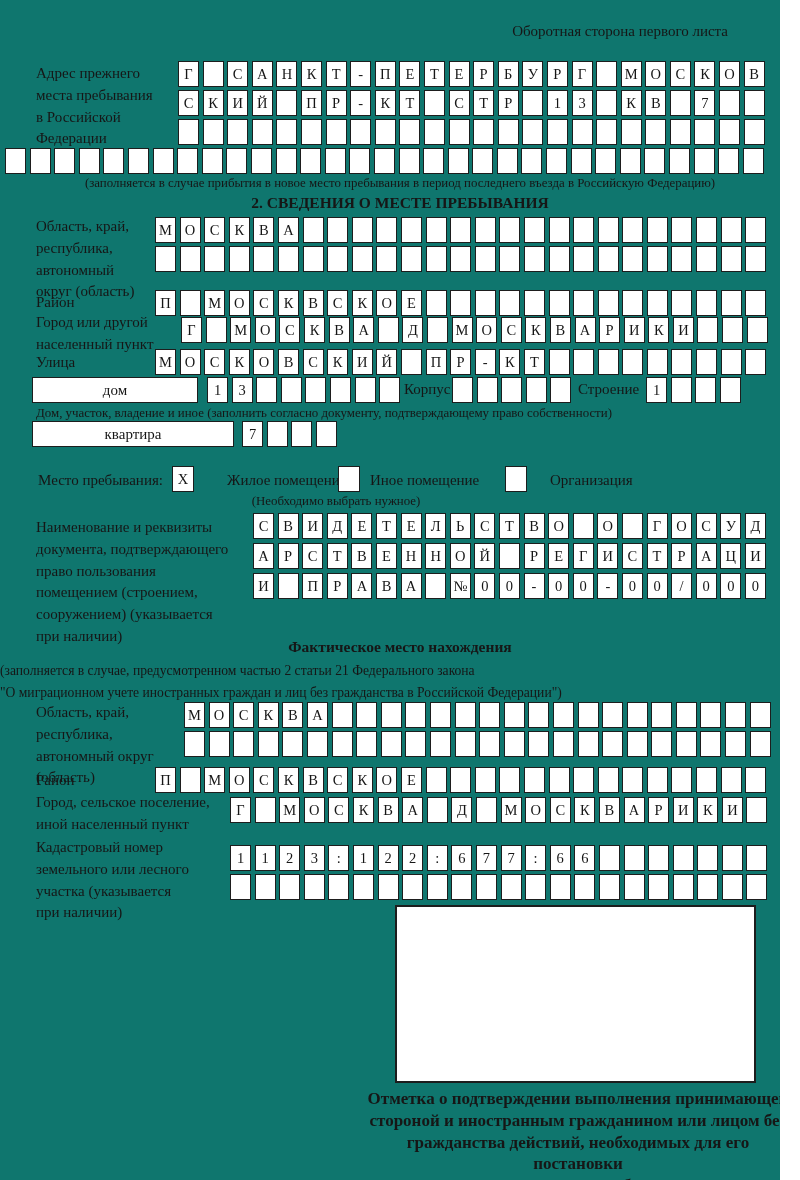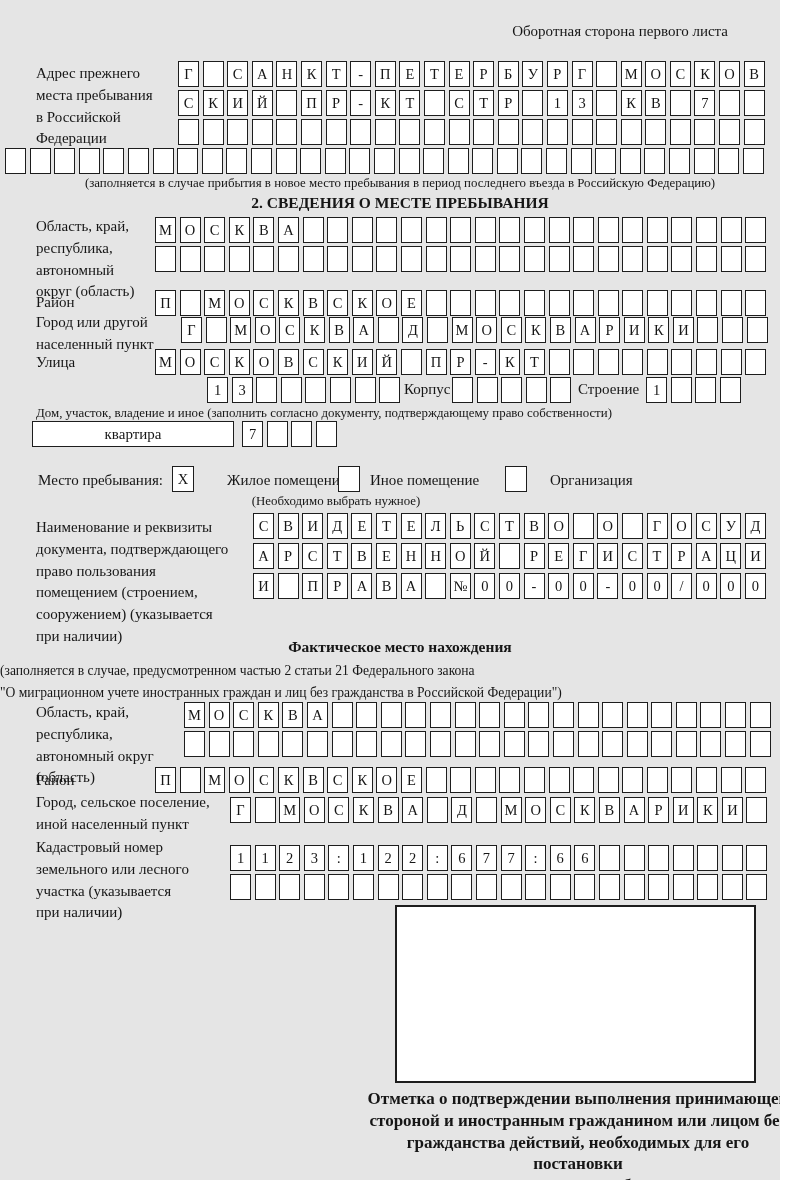--- a/index.html
+++ b/index.html
@@ -1,18 +1,18 @@
 <!DOCTYPE html>
 <html><head>
 <meta charset="utf-8">
 <style>
   * { margin:0; padding:0; box-sizing:border-box; }
   html,body { background:#ffffff; }
   body { font-family:"Liberation Serif","DejaVu Serif",serif; color:#161616; }
-  .page { position:relative; width:780px; height:1180px; background:#e5e5e5; overflow:hidden; }
+  .page { position:relative; width:780px; height:1180px; background:#0f766e; overflow:hidden; }
   .abs { position:absolute; }
   .label { font-size:15px; line-height:21.8px; white-space:pre-line; }
   .hdr-note { font-size:15px; }
   .ttl { font-weight:bold; font-size:15.5px; text-align:center; width:800px; }
   .caption { font-size:12.9px; }
   .subcap { font-size:13.6px; line-height:22px; white-space:pre-line; text-align:left; width:800px; }
   .cellrow { display:flex; gap:3.6px; }
   .cell { flex:none; width:21px; height:26px; border:1.7px solid #1d1d1d;
           display:flex; align-items:center; justify-content:center;
           font-size:14.5px; background:#fff; }
@@ -288,20 +288,21 @@
       <span class="cell"></span>
       <span class="cell"></span>
       <span class="cell"></span>
       <span class="cell"></span>
       <span class="cell"></span>
       <span class="cell"></span>
       <span class="cell"></span>
       <span class="cell"></span>
     </div>
 
+  <div class="abs wbox" style="left:32px; top:377px; width:166px;">дом</div>
   <div class="abs cellrow" style="left:207px; top:377px;">
       <span class="cell">1</span>
       <span class="cell">3</span>
       <span class="cell"></span>
       <span class="cell"></span>
       <span class="cell"></span>
       <span class="cell"></span>
       <span class="cell"></span>
       <span class="cell"></span>
     </div>

